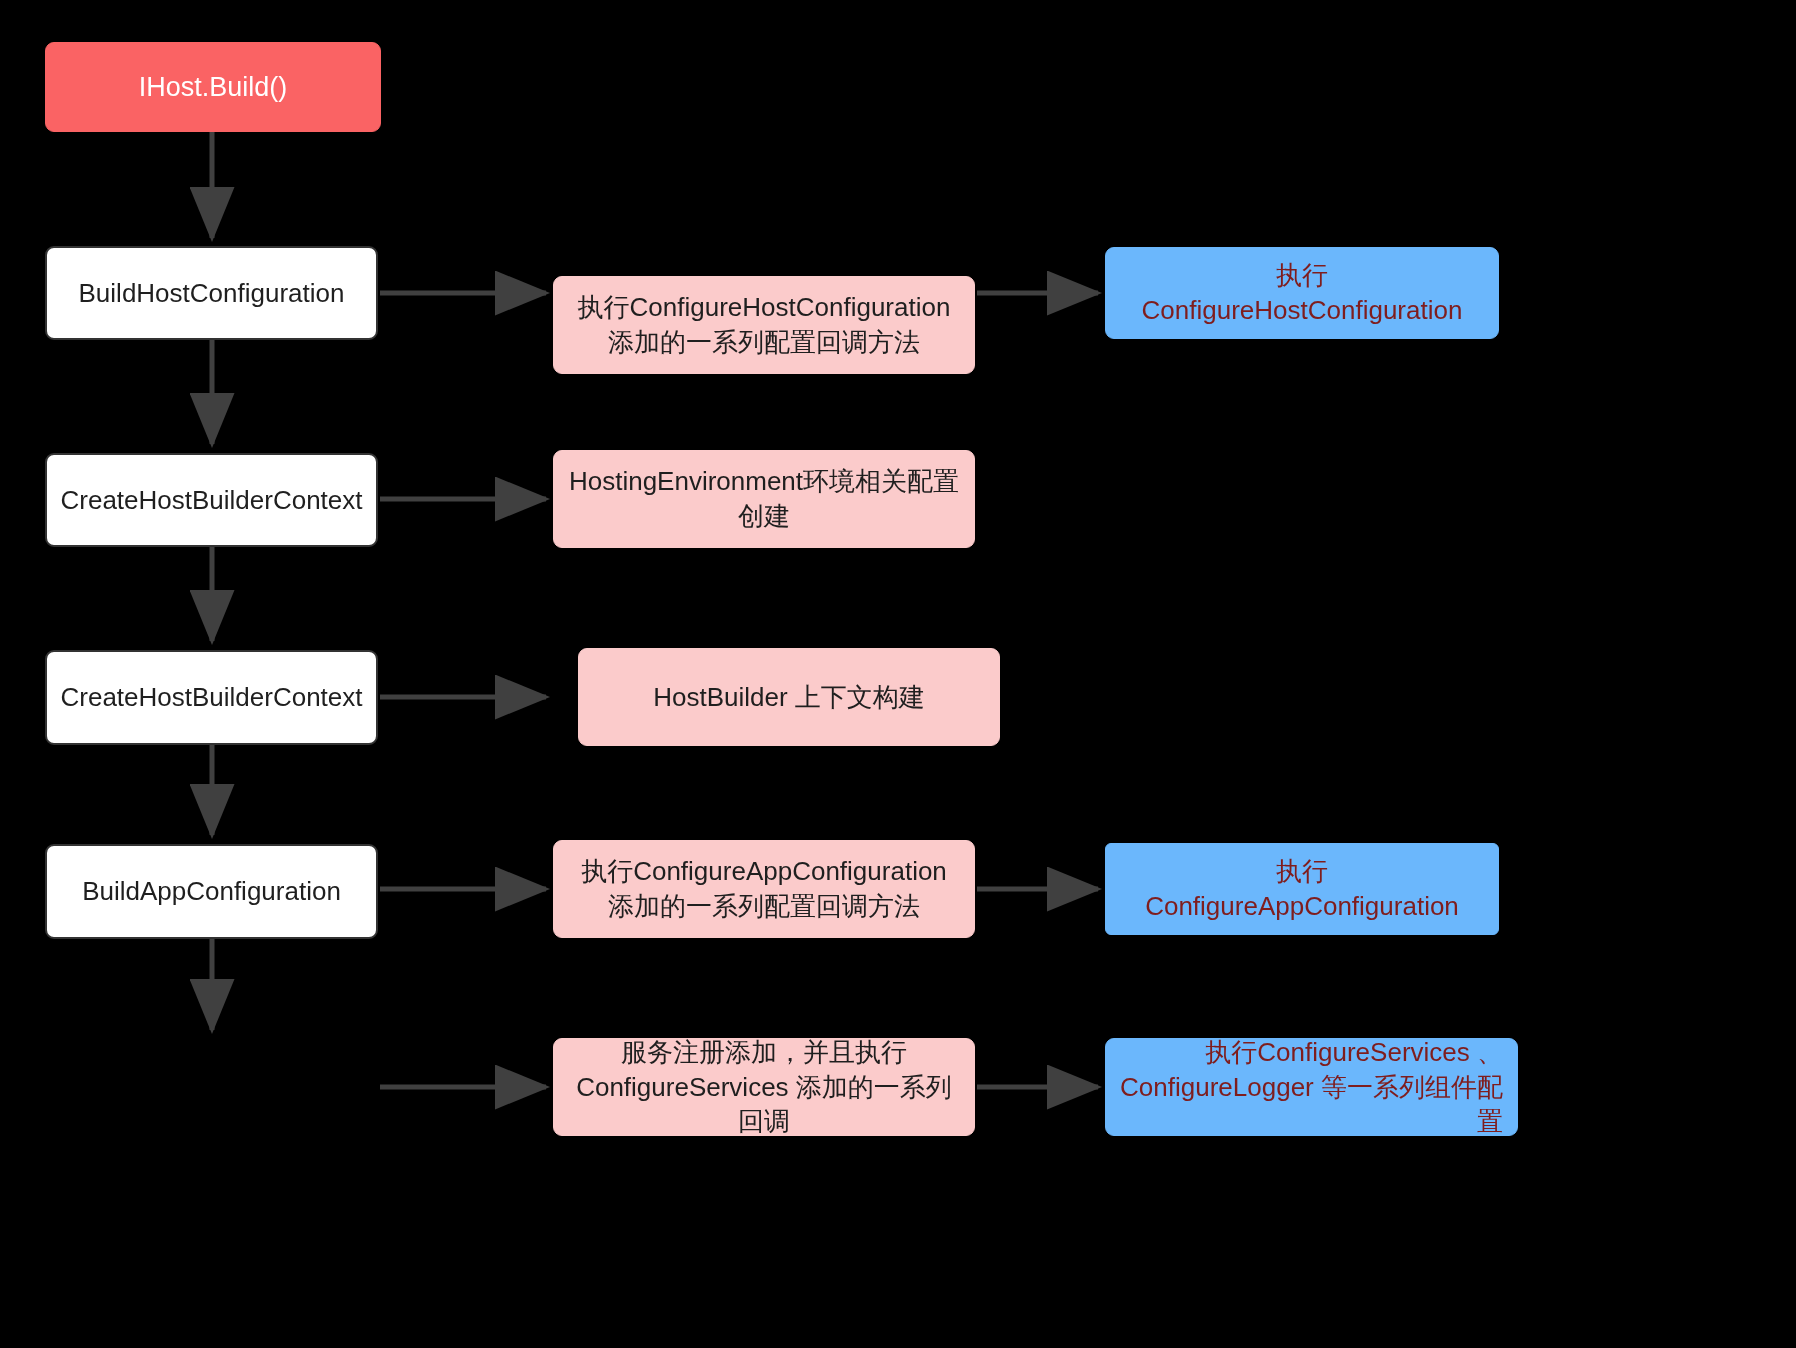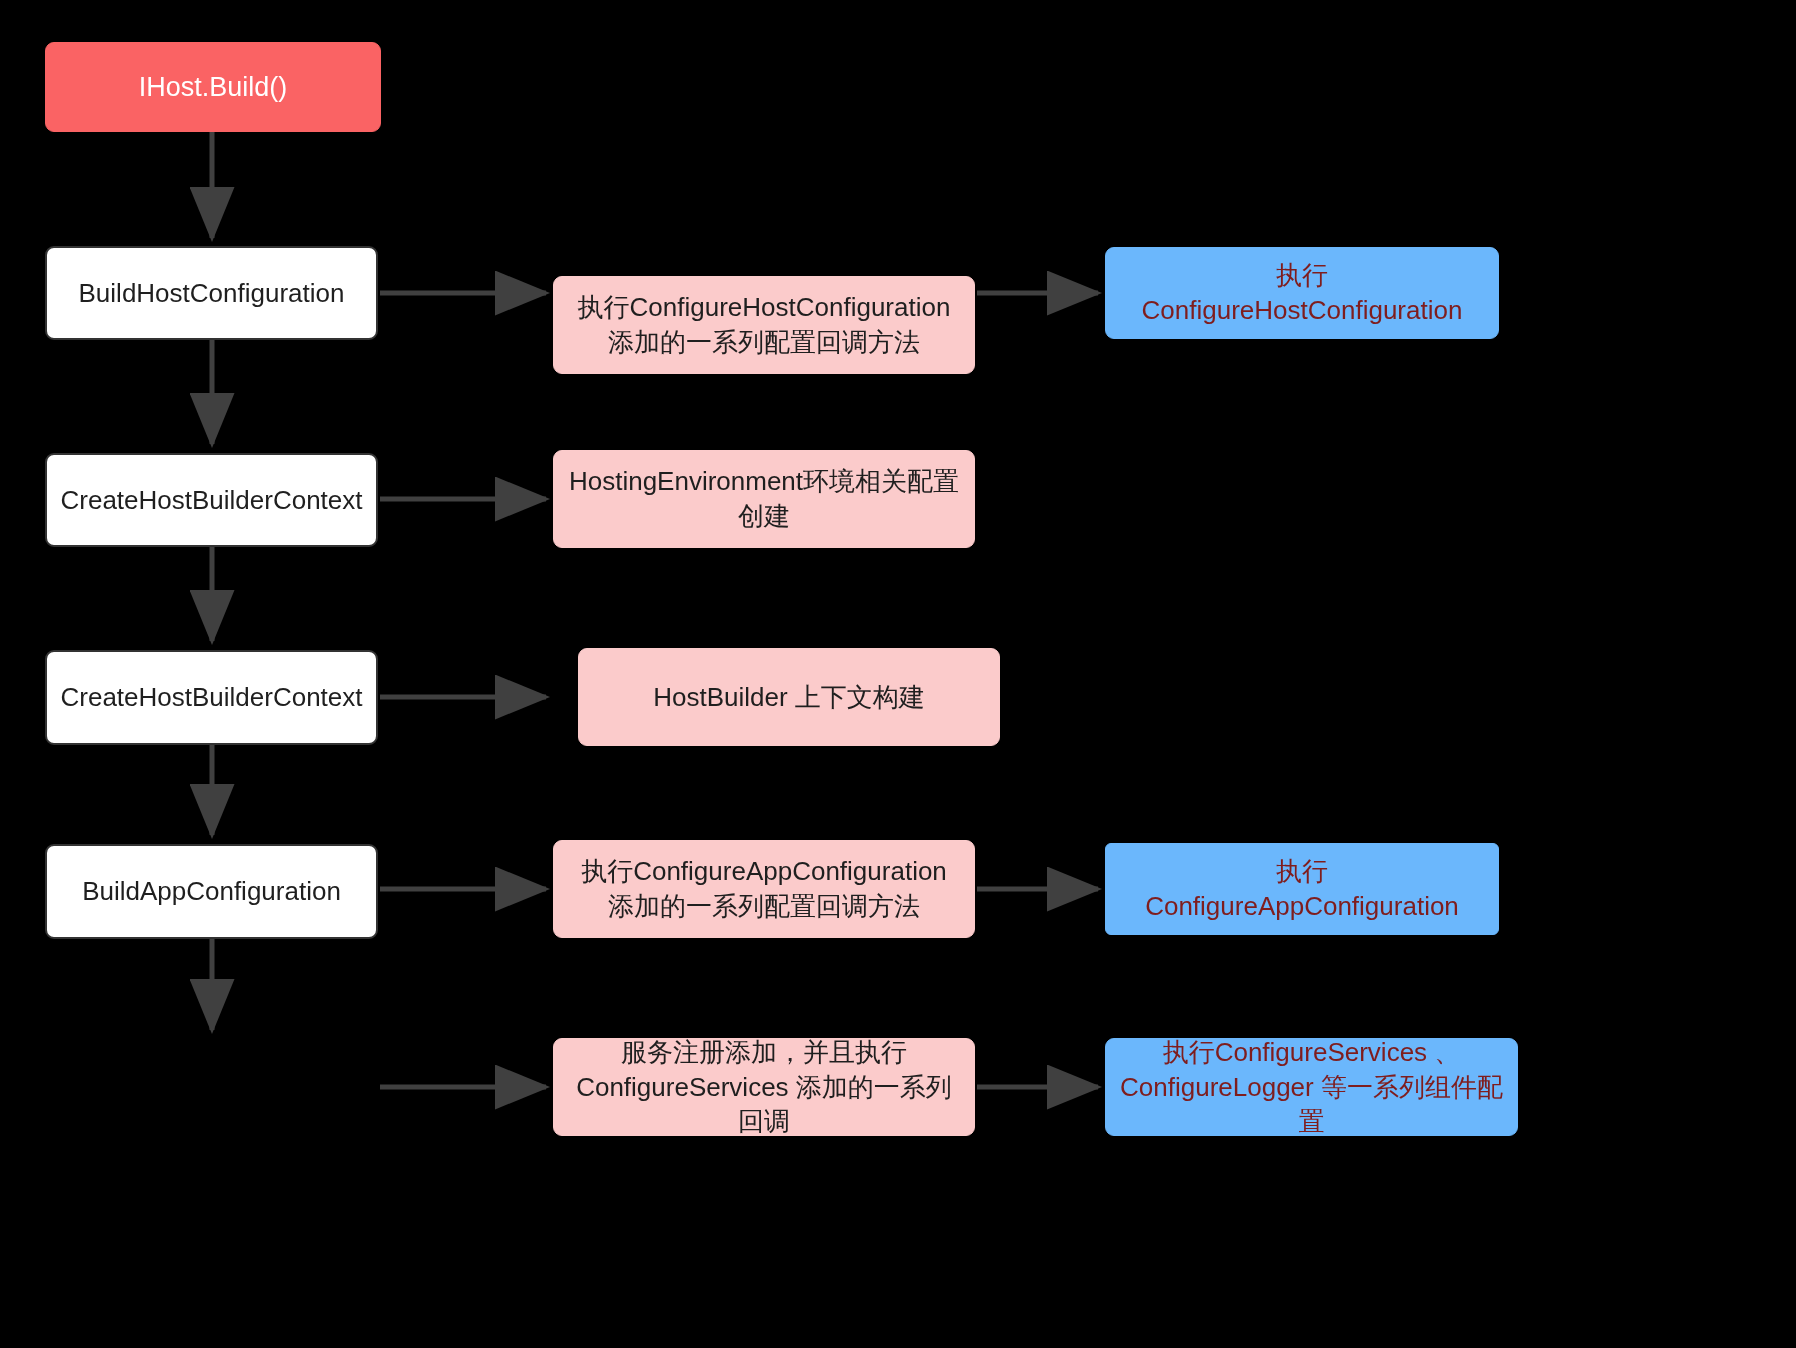--- a/index.html
+++ b/index.html
@@ -138,16 +138,16 @@
 
   <div class="node node-note" style="left:553px; top:840px; width:422px; height:98px;">执行ConfigureAppConfiguration 添加的一系列配置回调方法</div>
 
   <div class="node node-note" style="left:553px; top:1038px; width:422px; height:98px;">服务注册添加，并且执行
 ConfigureServices 添加的一系列回调</div>
 
   <div class="node node-impl" style="left:1105px; top:247px; width:394px; height:92px;">执行ConfigureHostConfiguration</div>
 
   <div class="node node-impl" style="left:1105px; top:843px; width:394px; height:92px;border-radius:6px;">执行ConfigureAppConfiguration</div>
 
-  <div class="node node-impl" style="left:1105px; top:1038px; width:413px; height:98px;">执行ConfigureServices 、
+  <div class="node node-impl" style="left:1105px; top:1038px; width:413px; height:98px;text-align:right;">执行ConfigureServices 、
 ConfigureLogger 等一系列组件配置</div>
 
 </div>
 
 </body></html>

